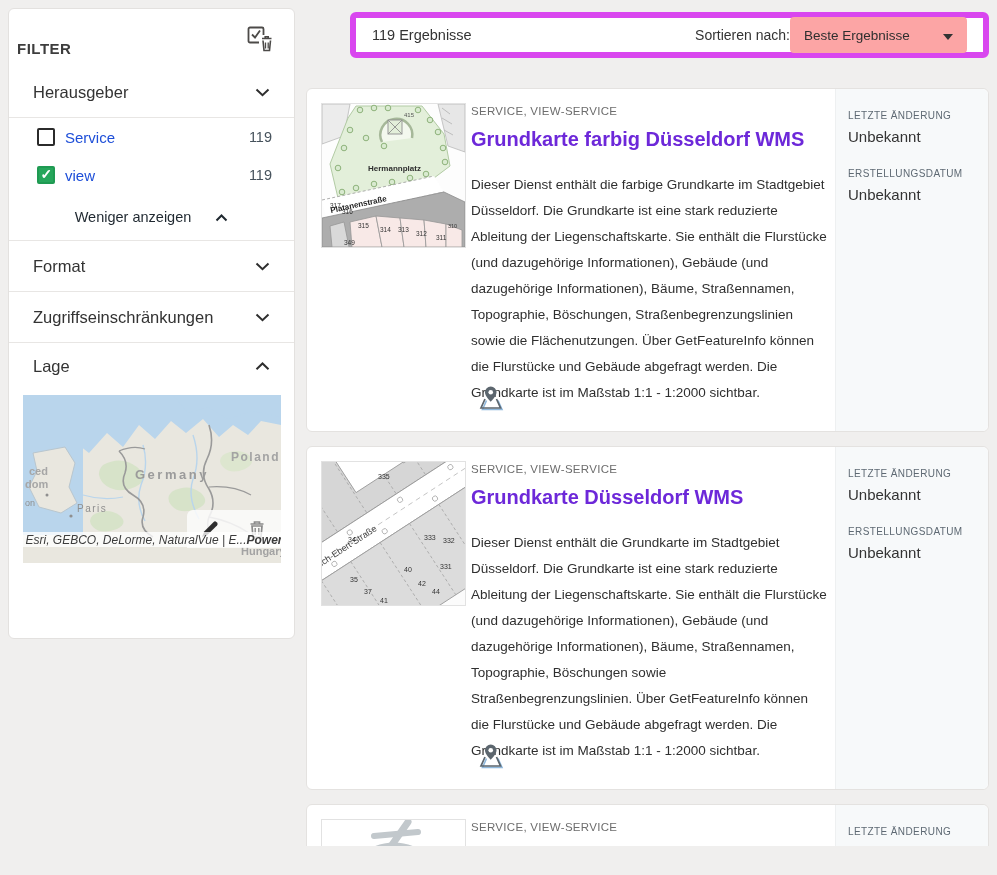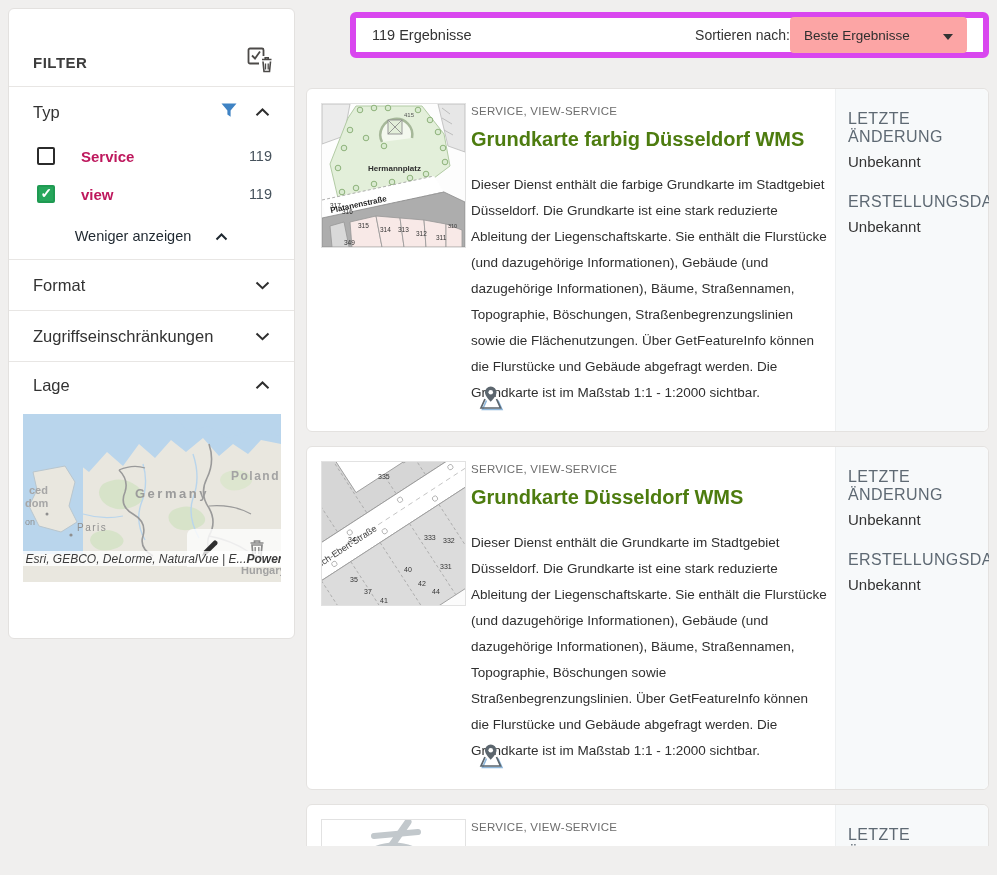--- a/index.html
+++ b/index.html
@@ -6,31 +6,31 @@
   body{
     width:997px;height:875px;position:relative;overflow:hidden;
     background:#f0efee;color:#333;
     font-family:"Liberation Sans", sans-serif;
   }
   
   .sidebar{
     position:absolute;left:8px;top:8px;width:287px;height:631px;
     background:#fff;border:1px solid #e3e1df;border-radius:6px;box-sizing:border-box;
   }
-  .sb-header{display:flex;justify-content:space-between;align-items:center;padding:20px 20px 10px 24px;height:28px;margin-top:19px;}
+  .sb-header{display:flex;justify-content:space-between;align-items:flex-end;padding:20px 20px 10px 8px;height:28px;}
   .sb-title{font-size:15px;font-weight:bold;letter-spacing:.5px;color:#3d3d3d;}
   .sb-row{display:flex;justify-content:space-between;align-items:center;height:50px;padding:0 24px;cursor:pointer;}
   .sb-row-label{font-size:16.5px;color:#333;}
   .sb-div{height:1px;background:#e8e6e4;margin:0;}
   .typ-icons{display:flex;align-items:center;gap:18px;}
   .opt-row{display:flex;align-items:center;height:38px;padding:0 22px 0 28px;cursor:pointer;}
   .cb{width:18px;height:18px;box-sizing:border-box;border:2.5px solid #2b2b2b;border-radius:2px;background:#fff;flex:0 0 auto;position:relative;}
   .cb.checked{border-color:#1f9a52;background:#26a65b;}
   .cb.checked::after{content:"✓";position:absolute;left:1.5px;top:-2.5px;color:#fff;font-size:14px;font-weight:bold;}
-  .opt-label{margin-left:26px;font-size:15px;color:#be185d;flex:1;font-weight:bold;}
+  .opt-label{margin-left:10px;font-size:15px;color:#1d4ed8;flex:1;}
   .opt-count{font-size:14.5px;color:#46525c;}
   .less-row{display:flex;justify-content:center;align-items:center;height:46px;gap:24px;cursor:pointer;}
   .less-label{font-size:14.5px;color:#1f2830;}
   
   .map-wrap{position:relative;width:258px;height:168px;margin:6px auto 0 auto;overflow:hidden;}
   .map-attrib{
     position:absolute;left:0;right:0;bottom:16px;height:15px;background:rgba(255,255,255,.78);
     display:flex;justify-content:space-between;align-items:center;padding:0 3px;
     font-size:12px;color:#3c3c3c;white-space:nowrap;font-style:italic;
   }
@@ -58,29 +58,29 @@
   }
   .sort-value{font-size:13.5px;color:#2f2f2f;}
   .card{
     position:absolute;left:0;right:0;height:344px;background:#fff;
     border:1px solid #e4e2e0;border-radius:6px;box-sizing:border-box;
   }
   .card1{top:76px;} .card2{top:434px;} .card3{top:792px;}
   .thumb{position:absolute;left:14px;top:14px;width:143px;height:143px;border:1px solid #e2e2e2;box-sizing:content-box;cursor:pointer;background:#fff;}
   .card-content{position:absolute;left:164px;top:16px;width:362px;}
   .tag{font-size:11.5px;color:#6d6d6d;letter-spacing:.3px;}
-  .card-title{margin-top:11px;font-size:20px;font-weight:bold;color:#4d7c0f;cursor:pointer;}
+  .card-title{margin-top:11px;font-size:20px;font-weight:bold;color:#6d28d9;cursor:pointer;}
   .card-desc{margin-top:21px;font-size:13.5px;line-height:26px;color:#2f2f2f;width:358px;}
   .pin-wrap{position:absolute;left:170px;top:296px;cursor:pointer;}
   .card-meta{
     position:absolute;top:0;right:0;bottom:0;width:153px;background:#f7f9fa;
     border-left:1px solid #eef0f1;border-radius:0 6px 6px 0;box-sizing:border-box;
     padding:21px 10px 0 12px;
   }
-  .meta-label{font-size:16px;color:#5e6973;letter-spacing:.4px;margin-bottom:7px;}
+  .meta-label{font-size:10px;color:#5e6973;letter-spacing:.4px;margin-bottom:7px;}
   .meta-value{font-size:15px;color:#333;margin-bottom:23px;}
   svg text{font-family:"Liberation Sans", sans-serif;}
 </style>
 </head>
 <body>
 
 <aside class="sidebar">
   <div class="sb-header">
     <span class="sb-title">FILTER</span>
     <span style="cursor:pointer;">
@@ -88,37 +88,30 @@
         <rect x="1.5" y="1.5" width="15" height="15" rx="1.5" fill="none" stroke="#4c4a48" stroke-width="1.8"></rect>
         <polyline points="5,8.5 8,11.5 13,4.5" fill="none" stroke="#4c4a48" stroke-width="1.8"></polyline>
         <rect x="12" y="9" width="14" height="17" fill="#fff"></rect>
         <path d="M15,12.5 h9.5 M18.2,12.5 v-1.8 h3 v1.8" fill="none" stroke="#4c4a48" stroke-width="1.6"></path>
         <path d="M16,14.5 l1,10 h5.5 l1,-10" fill="none" stroke="#4c4a48" stroke-width="1.6"></path>
         <path d="M18.5,16.5 v6 M21.2,16.5 v6" stroke="#4c4a48" stroke-width="1.3"></path>
       </svg>
     </span>
   </div>
 
+  <div class="sb-row">
+    <span class="sb-row-label">Herausgeber</span>
+    <span>
+      <svg width="15" height="9" viewBox="0 0 15 9">
+          <polyline points="1.5,1.5 7.5,7.2 13.5,1.5" fill="none" stroke="#2e2e2e" stroke-width="2"></polyline>
+        </svg>
+    </span>
+  </div>
   <div class="sb-div"></div>
 
-  <div class="sb-row">
-    <span class="sb-row-label">Typ</span>
-    <span class="typ-icons">
-      <span>
-        <svg width="16" height="15" viewBox="0 0 16 15">
-            <path d="M0.5,0.5 L15.5,0.5 L9.6,7.4 L9.6,13.8 L6.4,11.6 L6.4,7.4 Z" fill="#3f83c4"></path>
-          </svg>
-      </span>
-      <span>
-        <svg width="15" height="9" viewBox="0 0 15 9">
-            <polyline points="1.5,7.2 7.5,1.5 13.5,7.2" fill="none" stroke="#2e2e2e" stroke-width="2"></polyline>
-          </svg>
-      </span>
-    </span>
-  </div>
 
   <div class="opt-row">
     <span class="cb"></span>
     <span class="opt-label">Service</span>
     <span class="opt-count">119</span>
   </div>
   <div class="opt-row">
     <span class="cb checked"></span>
     <span class="opt-label">view</span>
     <span class="opt-count">119</span>

